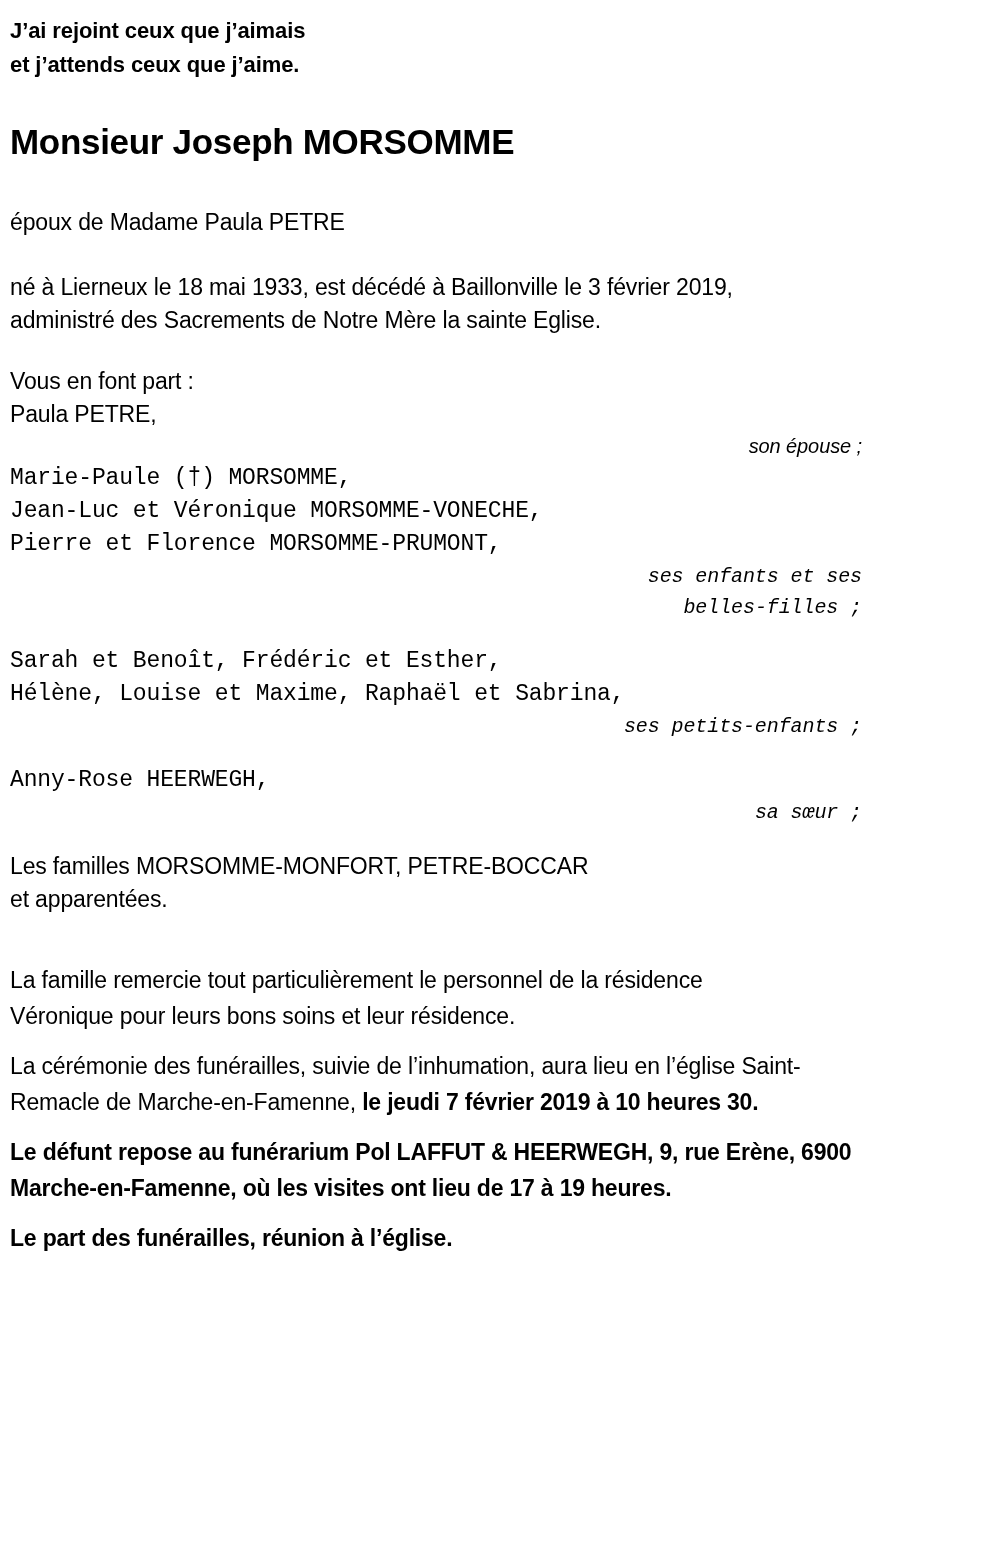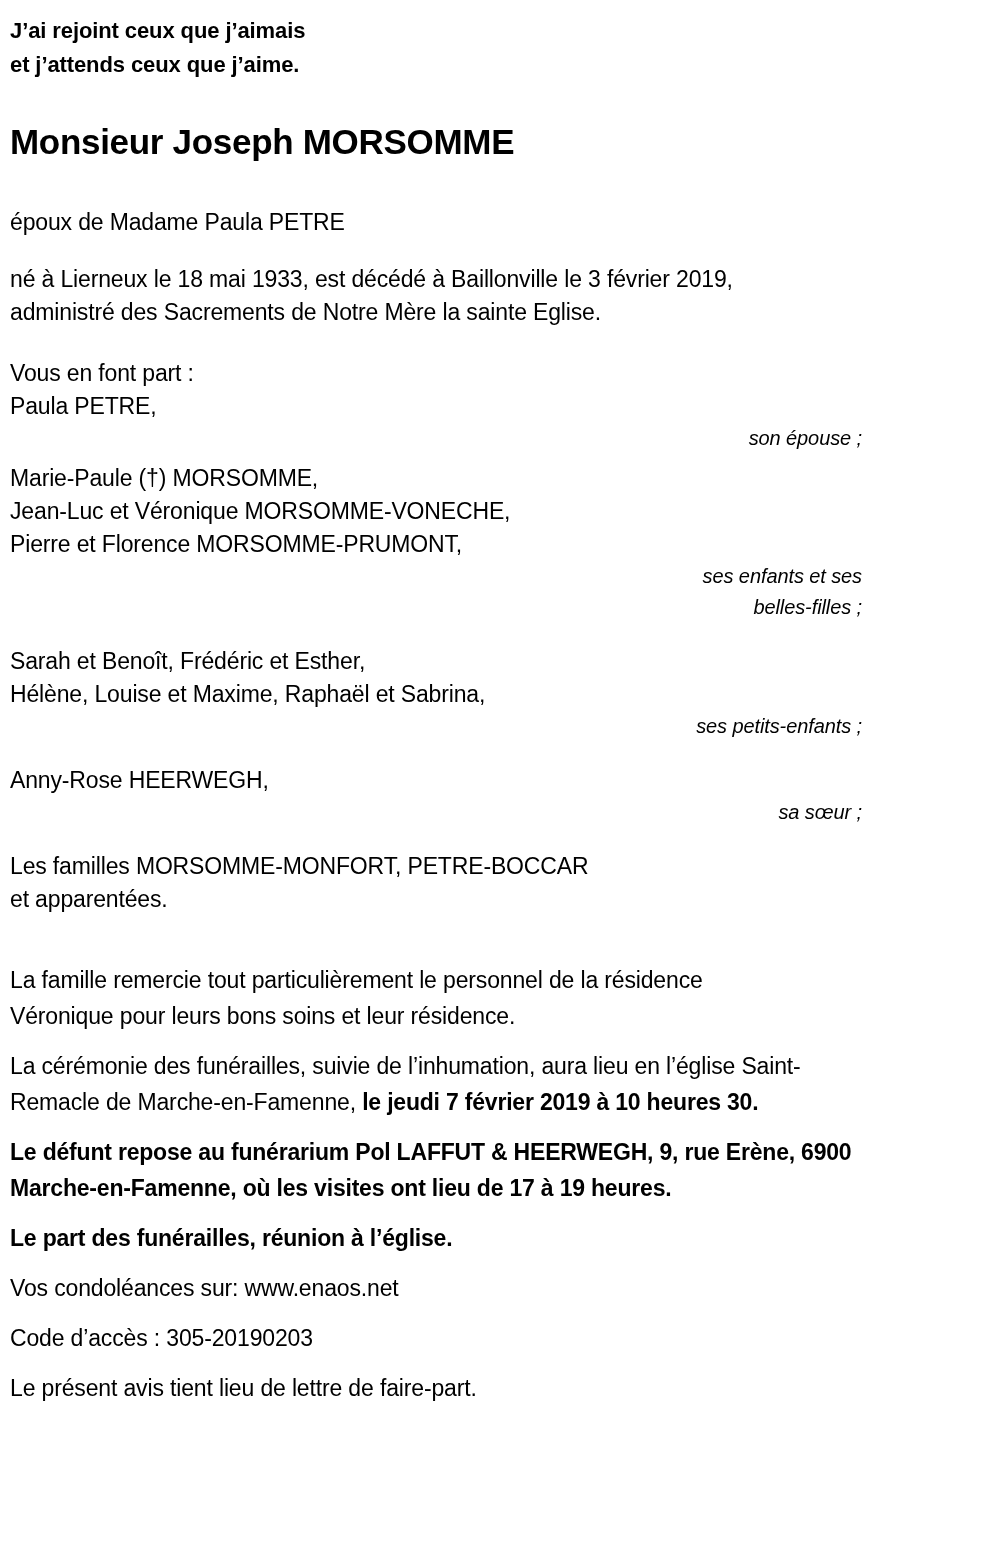--- a/index.html
+++ b/index.html
@@ -50,25 +50,25 @@
   .para {
     font-size: 23px;
     font-weight: 400;
     line-height: 33px;
     letter-spacing: -0.15px;
     margin: 0;
   }
   .para .line { display: block; }
 
   .spouse-line { margin-top: 42px; }
-  .bio { margin-top: 24px; }
+  .bio { margin-top: 32px; }
   .announce { margin-top: 28px; }
 
   
-  .family-block { margin-top: 8px; }
+  .family-block { margin-top: 0; font-family: Liberation Mono, monospace; }
   .family-entry { margin-top: 22px; }
   .family-entry:first-child { margin-top: 0; }
   .family-entry .names .line {
     display: block;
     font-size: 23px;
     font-weight: 400;
     line-height: 33px;
     letter-spacing: -0.15px;
   }
   .relation {
@@ -188,20 +188,15 @@
       <p>
         <span>La cérémonie des funérailles, suivie de l’inhumation, aura lieu en l’église Saint-Remacle de Marche-en-Famenne, </span><b>le jeudi 7 février 2019 à 10 heures 30.</b>
       </p>
 
       <p class="bold-para">Le défunt repose au funérarium Pol LAFFUT &amp; HEERWEGH, 9, rue Erène, 6900 Marche-en-Famenne, où les visites ont lieu de 17 à 19 heures.</p>
 
       <p class="bold-para">Le part des funérailles, réunion à l’église.</p>
 
     </div>
 
-    <div class="tail">
-      <p>Vos condoléances sur: www.enaos.net</p>
-      <p>Code d’accès : 305-20190203</p>
-      <p>Le présent avis tient lieu de lettre de faire-part.</p>
-    </div>
 
   </div>
 </div>
 
 </body></html>

